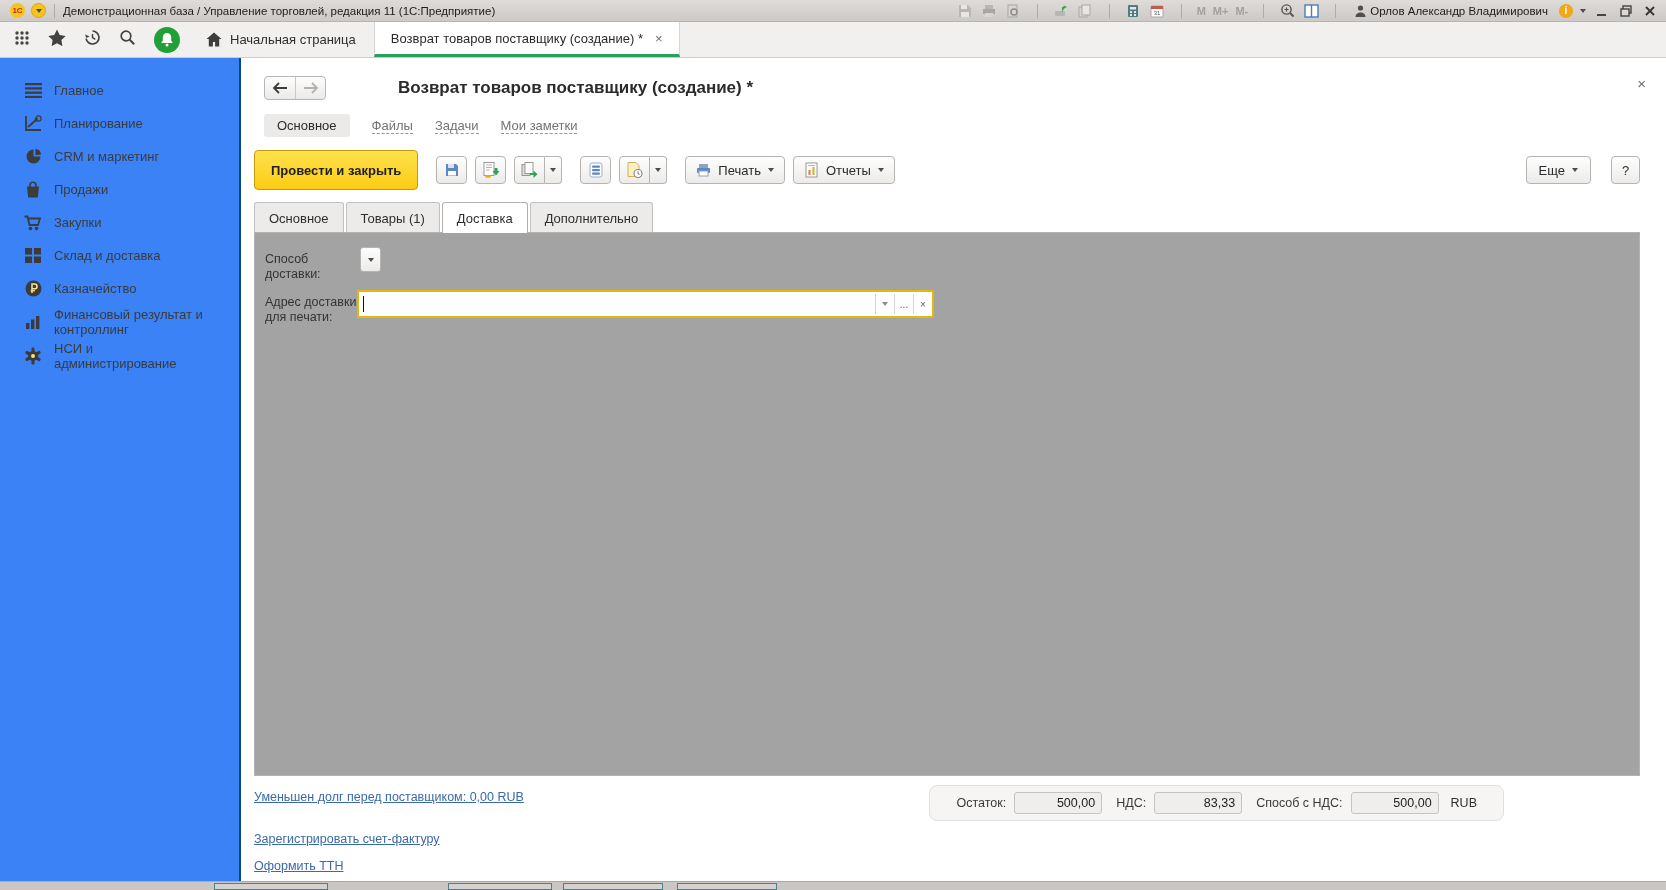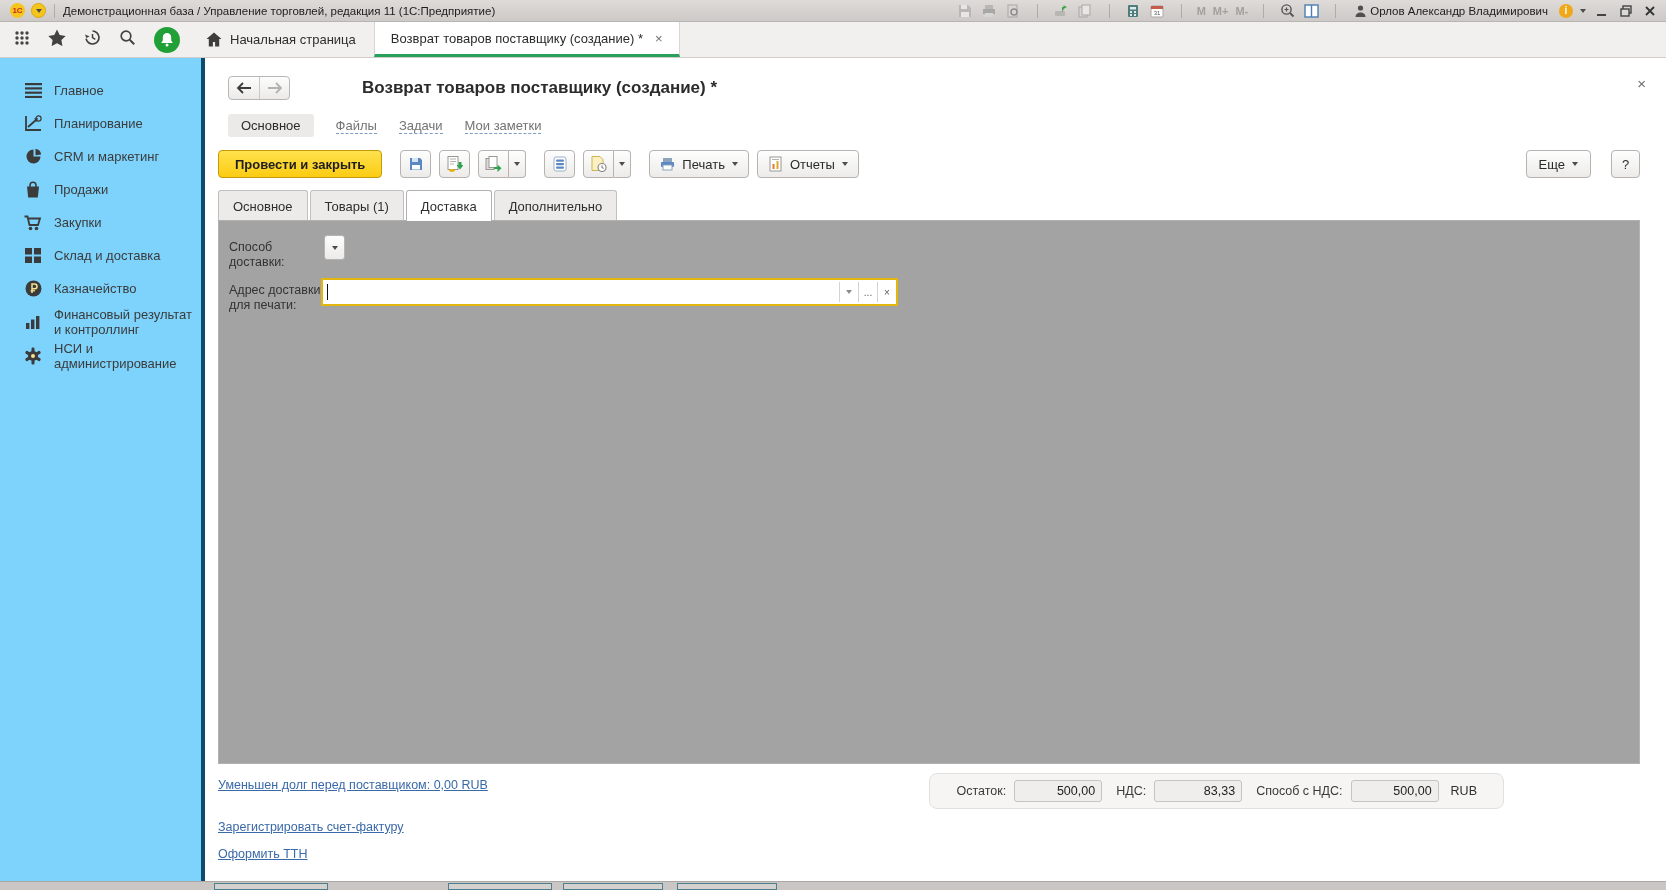--- a/index.html
+++ b/index.html
@@ -37,21 +37,21 @@
                  display:flex; align-items:center; justify-content:center; }
   .home-tab { display:flex; align-items:center; gap:8px; padding:0 18px 0 16px;
               font-size:13px; color:#2e2e2e; }
   .main-tab { display:flex; align-items:center; gap:12px; padding:0 16px; background:#fff;
               border-left:1px solid #d8d6d4; border-right:1px solid #d8d6d4;
               border-bottom:3px solid #28a05a; font-size:13px; color:#2b2b2b; }
   .tab-close { color:#6f6f6f; font-size:13px; line-height:1; }
 
   
   .bodyrow { flex:1 1 auto; display:flex; min-height:0; }
-  .sidebar { width:205px; background:#7dd3fc; border-right:4px solid #0c4a6e;
+  .sidebar { width:241px; background:#3b82f6; border-right:2px solid #0c4a6e;
              padding-top:16px; flex:0 0 auto; }
   .sb-item { display:flex; align-items:center; min-height:33px; padding:2px 0 2px 22px; cursor:default; }
   .sb-ico { width:22px; display:flex; justify-content:center; flex:0 0 auto; }
   .sb-label { margin-left:10px; font-size:13px; color:#3b3b3b; width:152px; line-height:15px; }
 
   .content { flex:1 1 auto; background:#fff; position:relative; display:flex;
              flex-direction:column; padding:0 26px 0 13px; min-width:0; }
 
   
   .c-header { margin-top:14px; height:32px; display:flex; align-items:center; flex:0 0 auto; }
@@ -66,21 +66,21 @@
   
   .navlinks { margin-top:10px; display:flex; align-items:center; gap:22px; padding-left:10px; flex:0 0 auto;}
   .chip { background:#eceae8; border-radius:3px; padding:4px 13px; font-size:13px; color:#2b2b2b; }
   a.dlink { font-size:13px; color:#737373; text-decoration:none; border-bottom:1px dashed #7d9cc4; }
 
   
   .toolbar { margin-top:13px; display:flex; align-items:center; flex:0 0 auto; }
   .btn { border:1px solid #b6b3b0; border-radius:4px; background:linear-gradient(#fefefe,#ecebe9);
          height:28px; display:flex; align-items:center; justify-content:center; font-size:13px; color:#2b2b2b; }
   .btn-yellow { background:linear-gradient(#ffe14d,#fccc12); border:1px solid #c39b09;
-                font-weight:bold; padding:0 16px; height:28px; border-radius:4px;
+                font-weight:bold; padding:0 16px; height:40px; border-radius:4px;
                 display:flex; align-items:center; font-size:13px; color:#1e1e1e; }
   .ico-btn { width:31px; margin-left:8px; }
   .split-btn { display:flex; margin-left:8px; }
   .split-btn .half-ico { width:31px; border-radius:4px 0 0 4px; }
   .split-btn .half-car { width:17px; border-radius:0 4px 4px 0; border-left:none; margin-left:0; }
   .lbl-btn { padding:0 10px; gap:7px; margin-left:8px; }
   .grp-gap { margin-left:18px !important; }
   .toolbar-right { margin-left:auto; display:flex; gap:20px;padding-left:32px; }
   .btn-more { padding:0 12px; gap:7px; }
   .btn-help { width:29px; }

